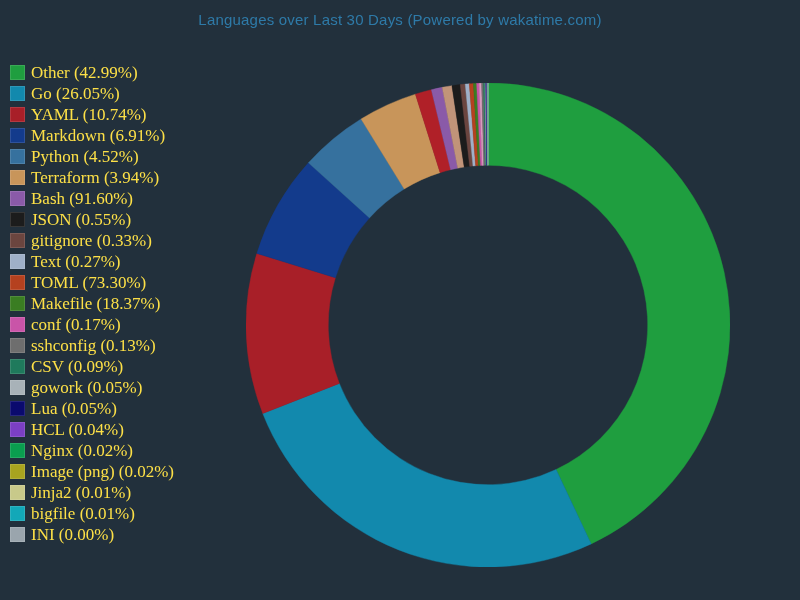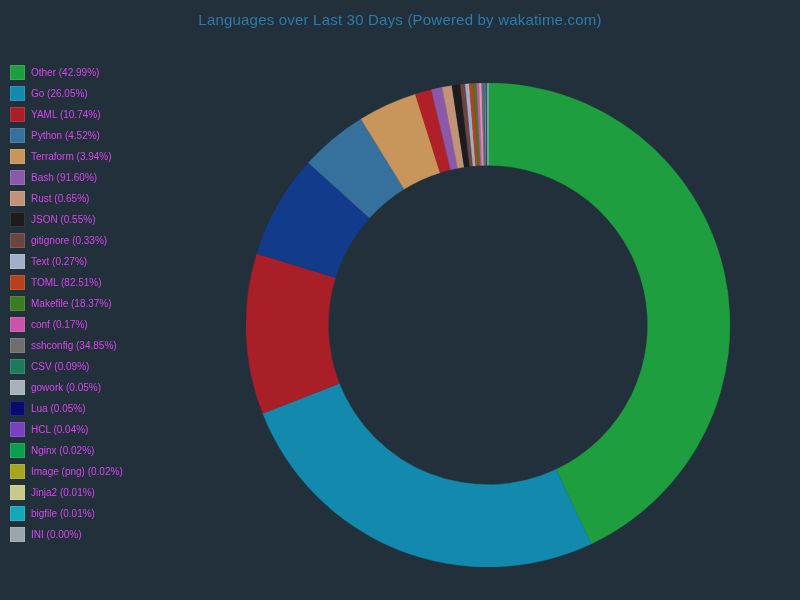--- a/index.html
+++ b/index.html
@@ -47,23 +47,23 @@
     height: 21px;
   }
   .legend-swatch {
     width: 15px;
     height: 15px;
     flex: 0 0 15px;
     margin-right: 6px;
     border: 1px solid rgba(255,255,255,0.12);
   }
   .legend-label {
-    color: #d946ef;
-    font-size: 10px;
-    font-family: Liberation Sans, sans-serif;
+    color: #fde047;
+    font-size: 17px;
+    font-family: Liberation Serif, serif;
     white-space: nowrap;
     line-height: 1;
   }
   .donut-wrap {
     position: absolute;
     left: 246px;
     top: 83px;
     width: 484px;
     height: 484px;
   }
@@ -87,62 +87,62 @@
       </div>
       <div class="legend-item">
         <span class="legend-swatch" style="background: rgb(18, 137, 173);"></span>
         <span class="legend-label">Go (26.05%)</span>
       </div>
       <div class="legend-item">
         <span class="legend-swatch" style="background: rgb(168, 31, 40);"></span>
         <span class="legend-label">YAML (10.74%)</span>
       </div>
       <div class="legend-item">
+        <span class="legend-swatch" style="background: rgb(19, 59, 140);"></span>
+        <span class="legend-label">Markdown (6.91%)</span>
+      </div>
+      <div class="legend-item">
         <span class="legend-swatch" style="background: rgb(54, 113, 158);"></span>
         <span class="legend-label">Python (4.52%)</span>
       </div>
       <div class="legend-item">
         <span class="legend-swatch" style="background: rgb(200, 149, 90);"></span>
         <span class="legend-label">Terraform (3.94%)</span>
       </div>
       <div class="legend-item">
         <span class="legend-swatch" style="background: rgb(138, 90, 168);"></span>
         <span class="legend-label">Bash (91.60%)</span>
       </div>
       <div class="legend-item">
-        <span class="legend-swatch" style="background: rgb(193, 148, 121);"></span>
-        <span class="legend-label">Rust (0.65%)</span>
-      </div>
-      <div class="legend-item">
         <span class="legend-swatch" style="background: rgb(28, 28, 28);"></span>
         <span class="legend-label">JSON (0.55%)</span>
       </div>
       <div class="legend-item">
         <span class="legend-swatch" style="background: rgb(107, 69, 63);"></span>
         <span class="legend-label">gitignore (0.33%)</span>
       </div>
       <div class="legend-item">
         <span class="legend-swatch" style="background: rgb(159, 176, 200);"></span>
         <span class="legend-label">Text (0.27%)</span>
       </div>
       <div class="legend-item">
         <span class="legend-swatch" style="background: rgb(181, 65, 31);"></span>
-        <span class="legend-label">TOML (82.51%)</span>
+        <span class="legend-label">TOML (73.30%)</span>
       </div>
       <div class="legend-item">
         <span class="legend-swatch" style="background: rgb(58, 125, 34);"></span>
         <span class="legend-label">Makefile (18.37%)</span>
       </div>
       <div class="legend-item">
         <span class="legend-swatch" style="background: rgb(201, 84, 168);"></span>
         <span class="legend-label">conf (0.17%)</span>
       </div>
       <div class="legend-item">
         <span class="legend-swatch" style="background: rgb(110, 110, 110);"></span>
-        <span class="legend-label">sshconfig (34.85%)</span>
+        <span class="legend-label">sshconfig (0.13%)</span>
       </div>
       <div class="legend-item">
         <span class="legend-swatch" style="background: rgb(31, 122, 92);"></span>
         <span class="legend-label">CSV (0.09%)</span>
       </div>
       <div class="legend-item">
         <span class="legend-swatch" style="background: rgb(168, 178, 184);"></span>
         <span class="legend-label">gowork (0.05%)</span>
       </div>
       <div class="legend-item">

